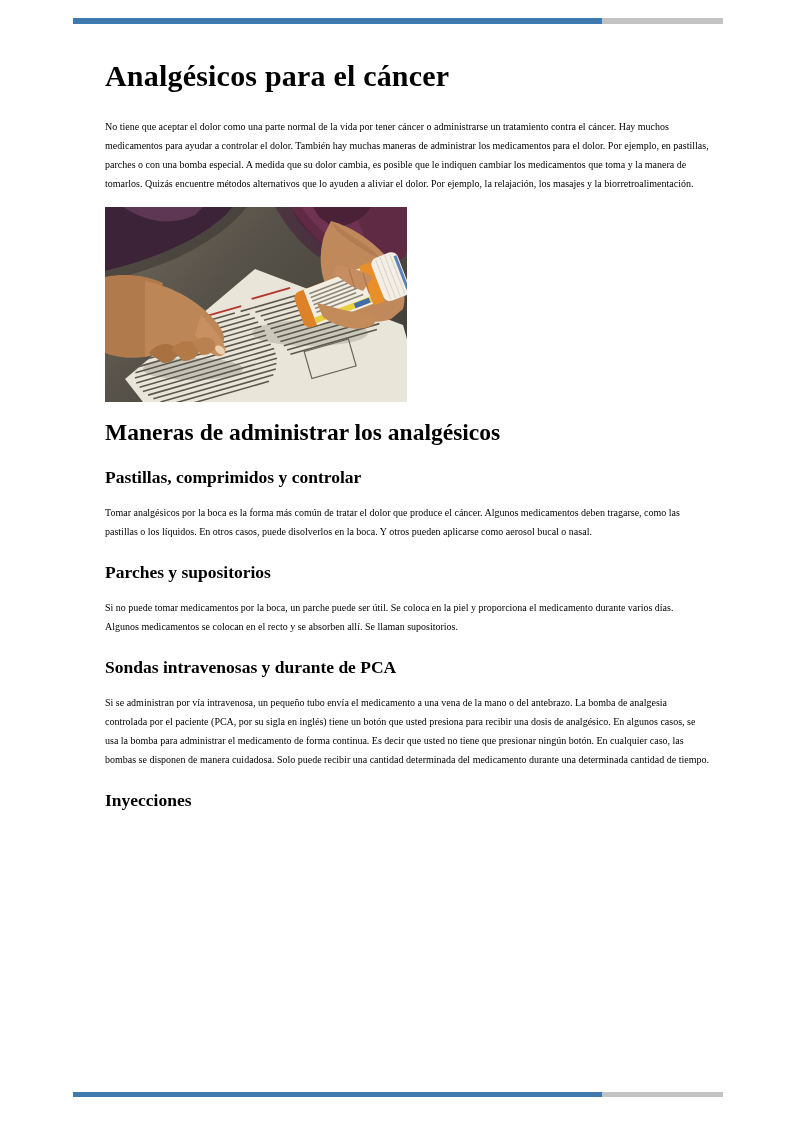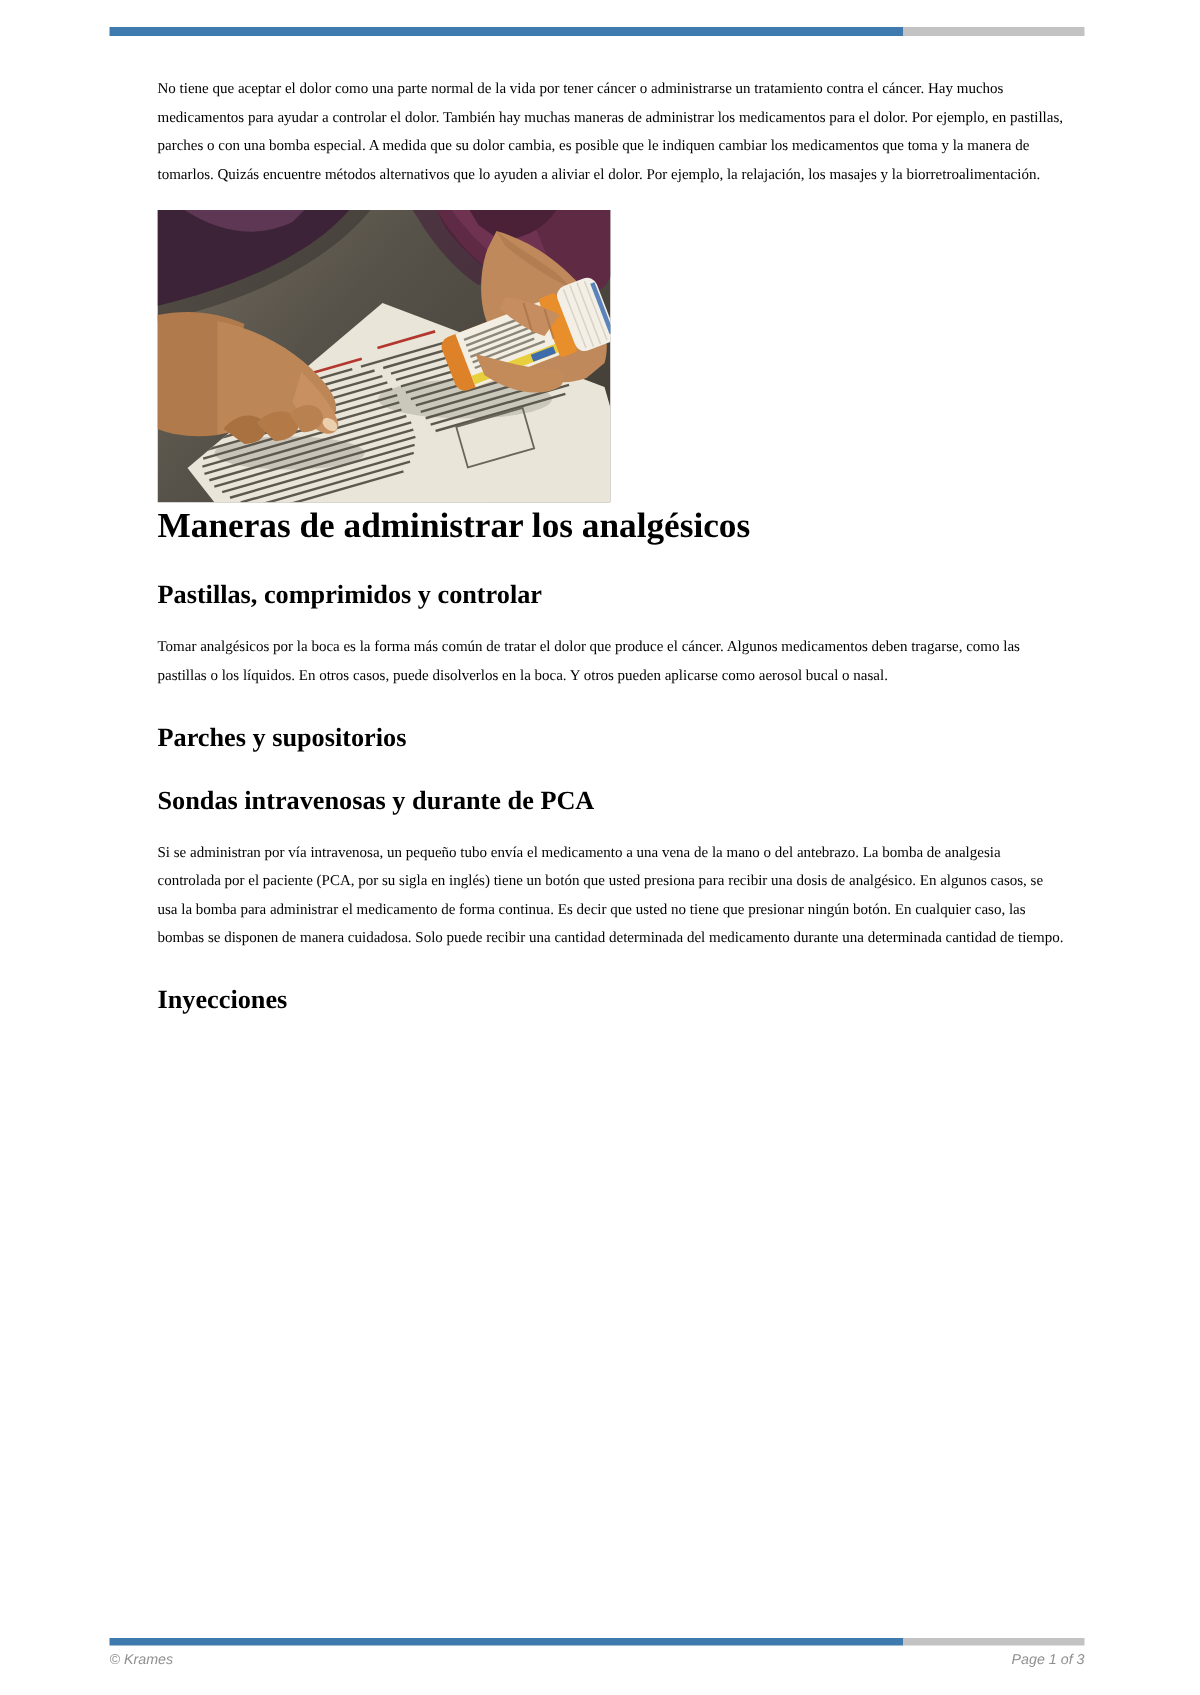--- a/index.html
+++ b/index.html
@@ -18,21 +18,21 @@
   .rule-bottom{top:1092px;height:5px;}
 
   .content{position:absolute;left:105px;top:50px;width:604px;}
 
   h1{
     font-size:30px;line-height:36px;font-weight:bold;
     margin:8px 0 23px 0;letter-spacing:0.2px;
   }
   h2{
     font-size:23.5px;line-height:28px;font-weight:bold;
-    margin:2px 0 0 0;
+    margin:16px 0 0 0;
   }
   h3{
     font-size:17.5px;line-height:21px;font-weight:bold;
     margin:21px 0 15px 0;
   }
   p{
     font-size:10px;line-height:19px;margin:0 0 14px 0;
   }
 
   figure{margin:8px 0 0 0;padding:0;width:302px;height:195px;}
@@ -50,20 +50,21 @@
 
 <div class="page">
 
   <div class="rule-bar rule-top">
     <div class="seg-blue"></div>
     <div class="seg-gray"></div>
   </div>
 
   <main class="content">
 
+    <h1>Analgésicos para el cáncer</h1>
 
     <p>No tiene que aceptar el dolor como una parte normal de la vida por tener cáncer o administrarse un tratamiento contra el cáncer. Hay muchos medicamentos para ayudar a controlar el dolor. También hay muchas maneras de administrar los medicamentos para el dolor. Por ejemplo, en pastillas, parches o con una bomba especial. A medida que su dolor cambia, es posible que le indiquen cambiar los medicamentos que toma y la manera de tomarlos. Quizás encuentre métodos alternativos que lo ayuden a aliviar el dolor. Por ejemplo, la relajación, los masajes y la biorretroalimentación.</p>
 
     <figure>
       <svg viewBox="0 0 302 195" width="302" height="195" role="img" aria-label="photo">
         <defs>
           <linearGradient id="tbl" x1="0" y1="0" x2="1" y2="0.6">
             <stop offset="0" stop-color="#716a5e"></stop>
             <stop offset="0.45" stop-color="#575249"></stop>
             <stop offset="1" stop-color="#454138"></stop>
@@ -180,31 +181,28 @@
         </g>
       </svg>
     </figure>
 
     <h2>Maneras de administrar los analgésicos</h2>
 
     <h3>Pastillas, comprimidos y controlar</h3>
     <p>Tomar analgésicos por la boca es la forma más común de tratar el dolor que produce el cáncer. Algunos medicamentos deben tragarse, como las pastillas o los líquidos. En otros casos, puede disolverlos en la boca. Y otros pueden aplicarse como aerosol bucal o nasal.</p>
 
     <h3>Parches y supositorios</h3>
+    <p>Si no puede tomar medicamentos por la boca, un parche puede ser útil. Se coloca en la piel y proporciona el medicamento durante varios días. Algunos medicamentos se colocan en el recto y se absorben allí. Se llaman supositorios.</p>
 
     <h3>Sondas intravenosas y durante de PCA</h3>
     <p>Si se administran por vía intravenosa, un pequeño tubo envía el medicamento a una vena de la mano o del antebrazo. La bomba de analgesia controlada por el paciente (PCA, por su sigla en inglés) tiene un botón que usted presiona para recibir una dosis de analgésico. En algunos casos, se usa la bomba para administrar el medicamento de forma continua. Es decir que usted no tiene que presionar ningún botón. En cualquier caso, las bombas se disponen de manera cuidadosa. Solo puede recibir una cantidad determinada del medicamento durante una determinada cantidad de tiempo.</p>
 
     <h3>Inyecciones</h3>
 
   </main>
 
   <div class="rule-bar rule-bottom">
     <div class="seg-blue"></div>
     <div class="seg-gray"></div>
   </div>
 
-  <div class="footer-row">
-    <span>© Krames</span>
-    <span>Page 1 of 3</span>
-  </div>
 
 </div>
 
 </body></html>

